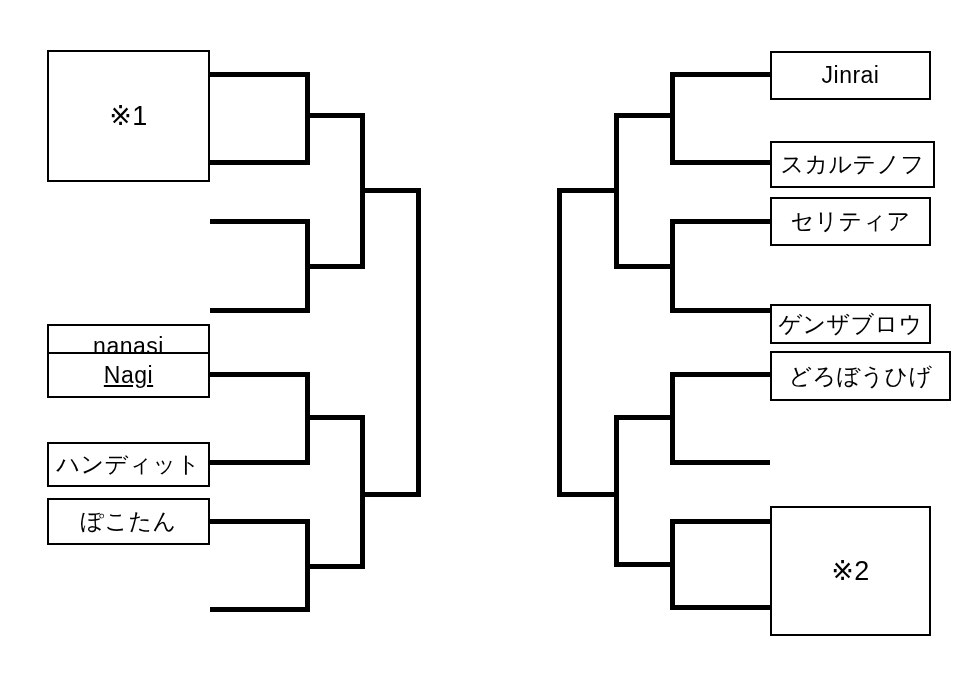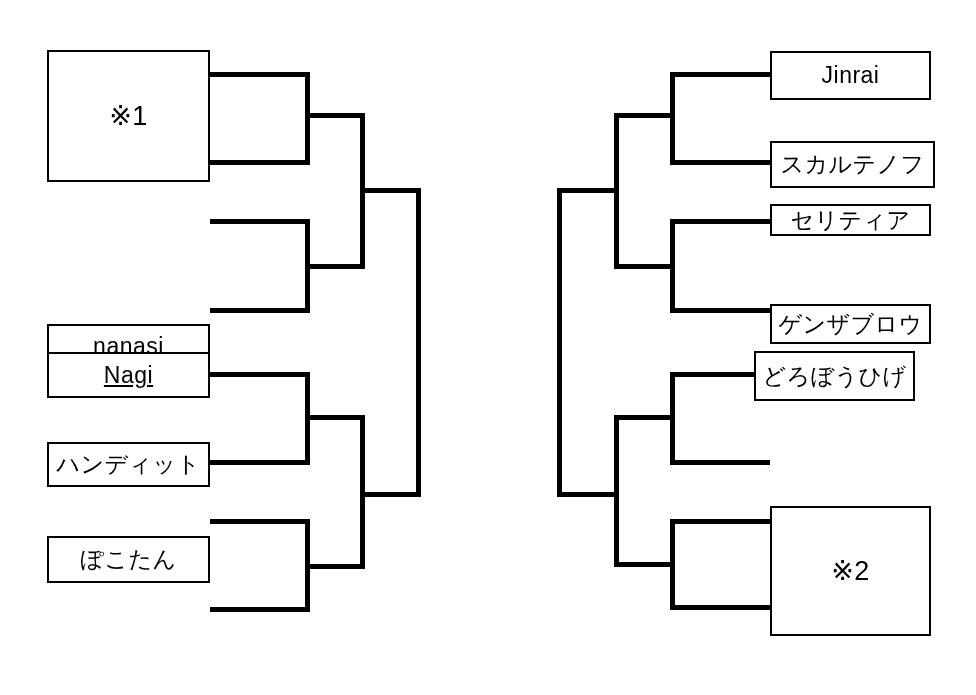--- a/index.html
+++ b/index.html
@@ -36,28 +36,28 @@
     position: absolute;
     background: var(--line, #000000);
     z-index: 1;
   }
   
   .bl0 { left: 47px;  top: 50px;  width: 163px; height: 132px; }
   .bl1 { left: 47px;  top: 200px; width: 163px; height: 45px; }
   .bl2 { left: 47px;  top: 288px; width: 163px; height: 45px; margin-top: 36px; }
   .bl3 { left: 47px;  top: 352px; width: 163px; height: 46px; text-decoration: underline; }
   .bl4 { left: 47px;  top: 442px; width: 163px; height: 45px; font-family: Liberation Serif, serif; }
-  .bl5 { left: 47px;  top: 498px; width: 163px; height: 47px; margin-top: 38px; }
+  .bl5 { left: 47px;  top: 498px; width: 163px; height: 47px; }
   .bl6 { left: 47px;  top: 588px; width: 163px; height: 47px; }
   
   .br0 { left: 770px; top: 51px;  width: 161px; height: 49px; }
   .br1 { left: 770px; top: 141px; width: 165px; height: 47px; }
-  .br2 { left: 770px; top: 204px; width: 161px; height: 32px; }
+  .br2 { left: 770px; top: 197px; width: 161px; height: 49px; }
   .br3 { left: 770px; top: 280px; width: 161px; height: 40px; margin-top: 24px; }
-  .br4 { left: 754px; top: 351px; width: 161px; height: 50px; }
+  .br4 { left: 770px; top: 351px; width: 181px; height: 50px; }
   .br5 { left: 770px; top: 440px; width: 161px; height: 49px; }
   .br6 { left: 770px; top: 506px; width: 161px; height: 130px; }
 </style>
 </head>
 <body>
 
 <div class="canvas" style="--bg: #ffffff; --line: #000000; --box-border: #000000; --text: #000000;">
 
   <div class="box bl0 tall">※1</div>
   <div class="box bl2">nanasi</div>

